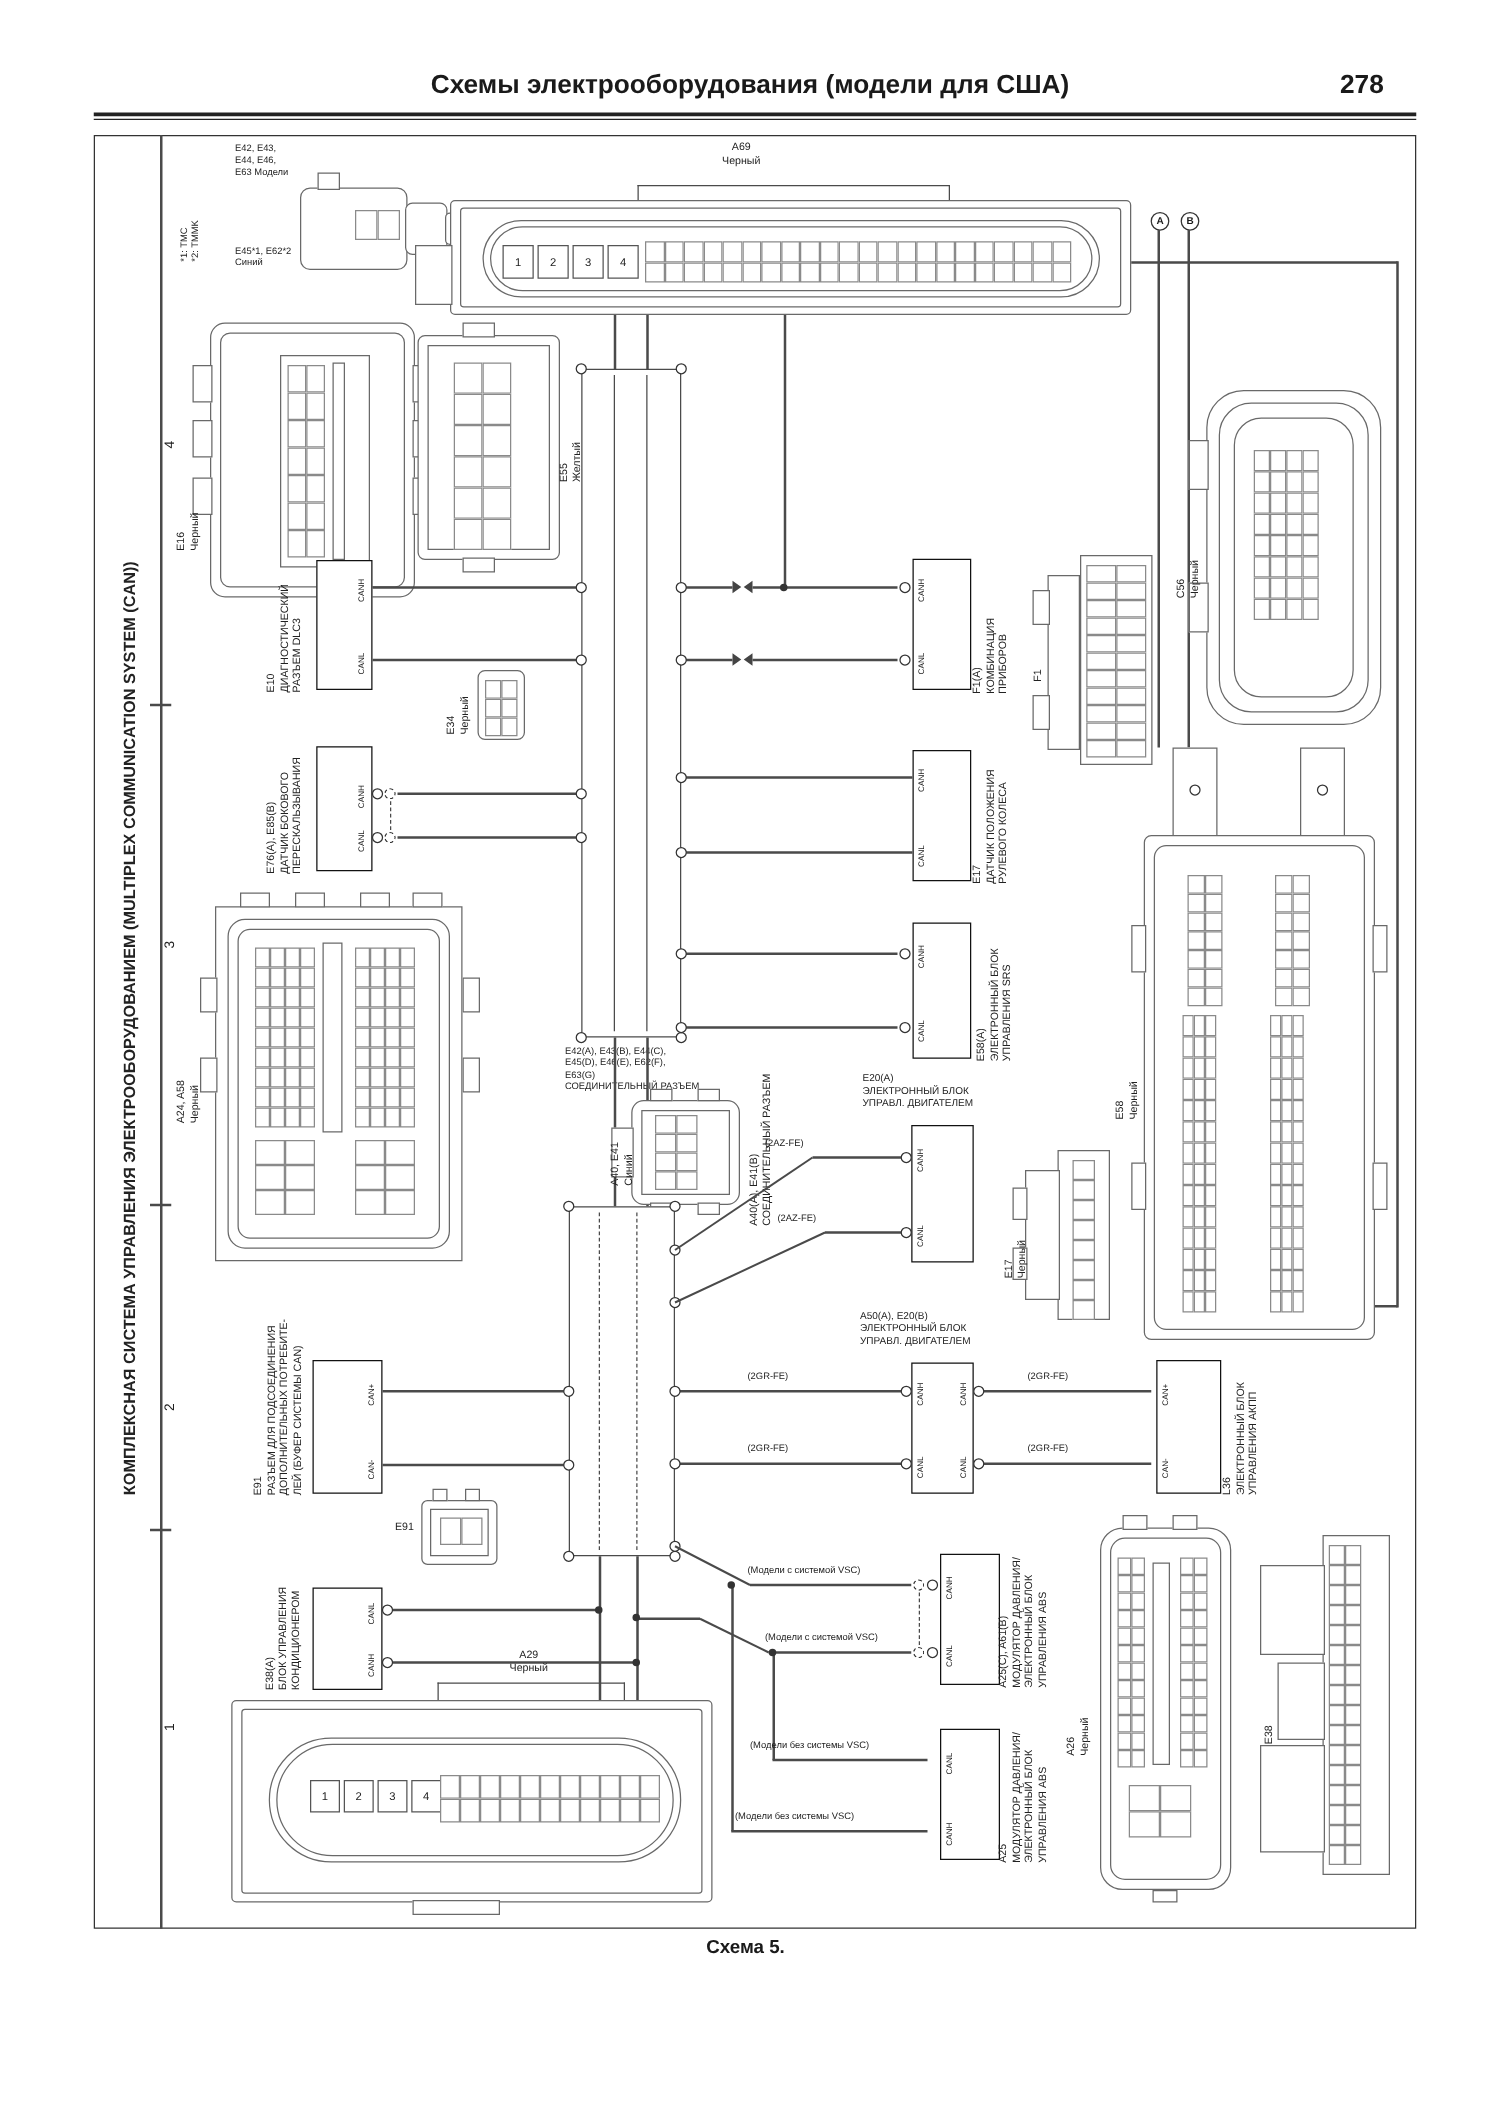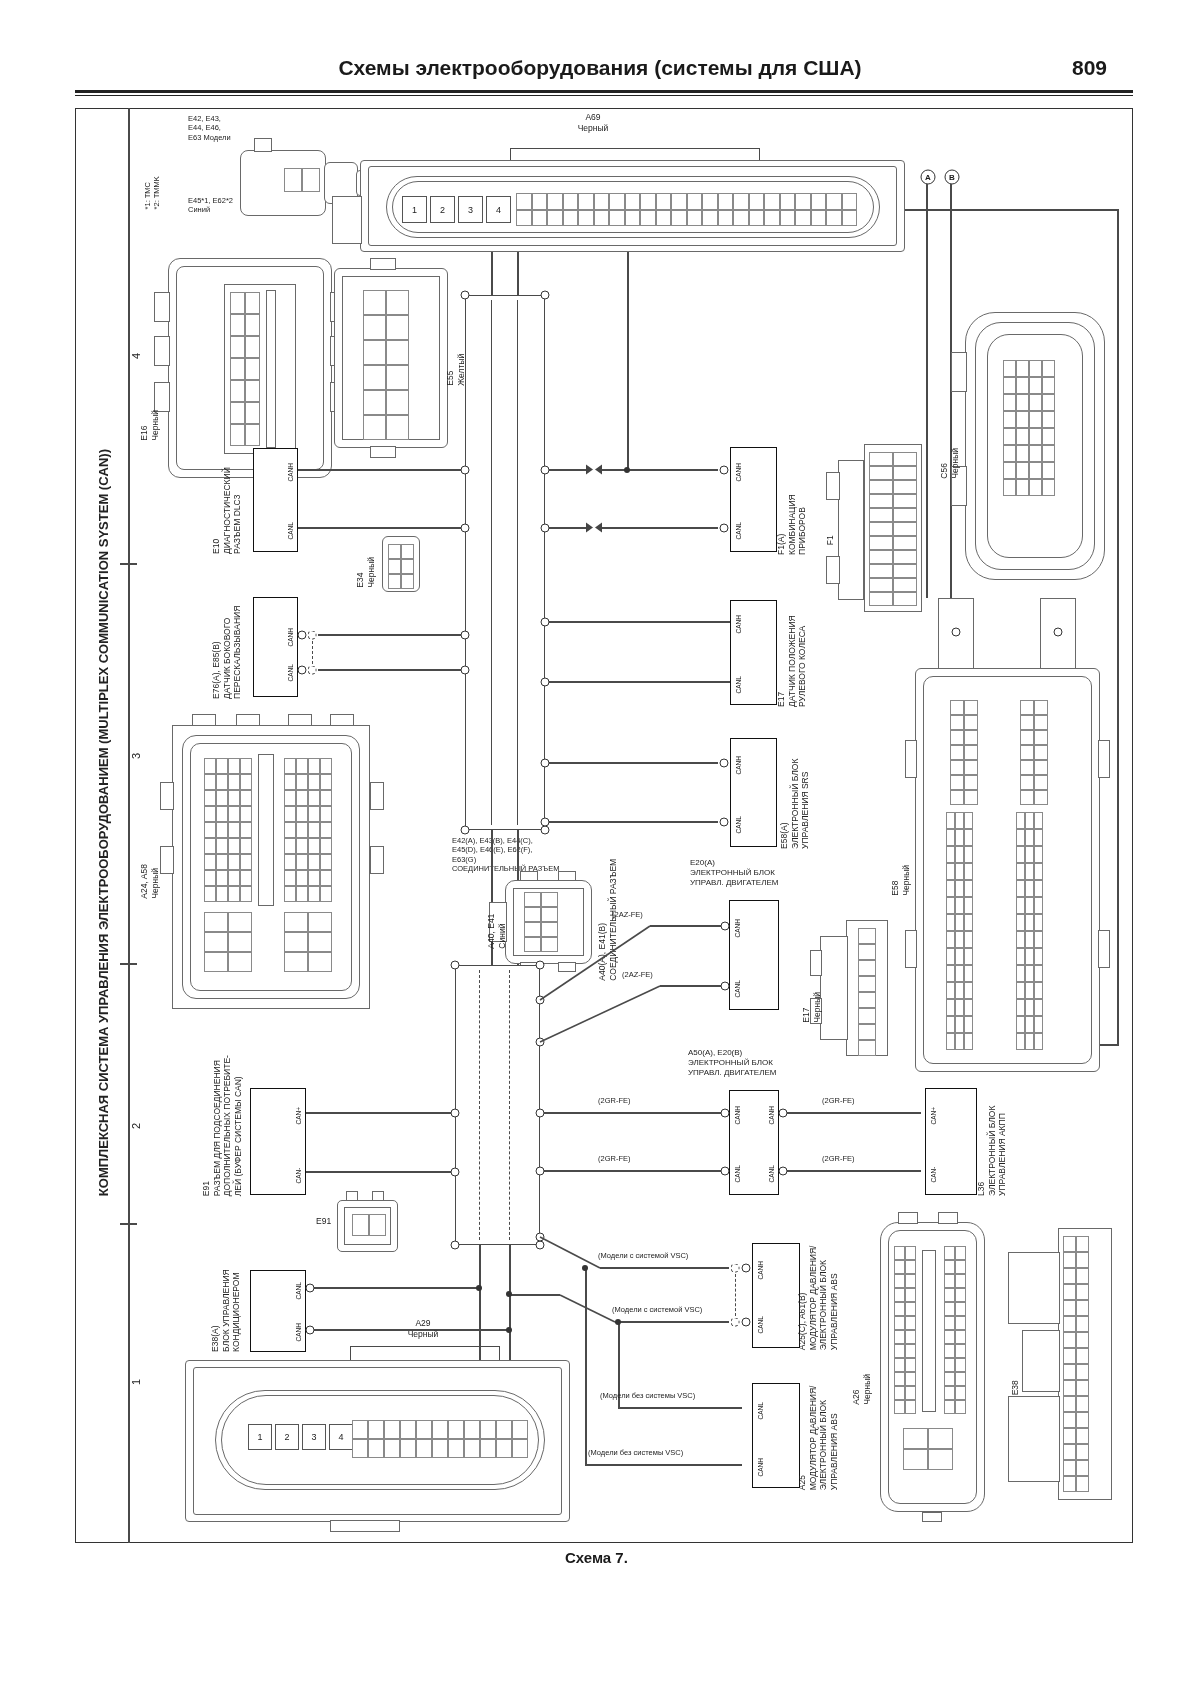--- a/index.html
+++ b/index.html
@@ -29,22 +29,22 @@
 #rule{position:absolute;left:75px;top:90px;width:1058px;height:6px;border-top:3px solid #222;border-bottom:1.2px solid #222}
 #frame{position:absolute;left:75px;top:108px;width:1058px;height:1435px;border:1.6px solid #333}
 #caption{position:absolute;left:565px;top:1549px;font-size:15px;font-weight:bold}
 svg.ov{position:absolute;left:0;top:0;pointer-events:none}
 </style>
 </head>
 <body>
 
 <div id="page">
 
-  <div id="title">Схемы электрооборудования (системы для США)</div>
-  <div id="pageno">809</div>
+  <div id="title">Схемы электрооборудования (модели для США)</div>
+  <div id="pageno">278</div>
   <div id="rule"></div>
 
   <div id="frame"></div>
   <div class="w" style="left:128px;top:108px;width:1.6px;height:1435px"></div>
   <div class="rlabel" style="left:104px;top:1188px;font-size:13px;font-weight:bold">КОМПЛЕКСНАЯ СИСТЕМА УПРАВЛЕНИЯ ЭЛЕКТРООБОРУДОВАНИЕМ (MULTIPLEX COMMUNICATION SYSTEM (CAN))</div>
   <div class="rlabel" style="left:137px;top:352px;font-size:11px">4</div>
   <div class="rlabel" style="left:137px;top:752px;font-size:11px">3</div>
   <div class="rlabel" style="left:137px;top:1122px;font-size:11px">2</div>
   <div class="rlabel" style="left:137px;top:1378px;font-size:11px">1</div>
   <div class="w" style="left:120px;top:563px;width:17px;height:2px"></div>
@@ -974,14 +974,14 @@
     <div>E38</div>
   </div>
 
   <svg class="ov" width="1200" height="1697" viewBox="0 0 1200 1697">
     <line x1="650" y1="926" x2="540" y2="1000" stroke="#4a4a4a" stroke-width="1.6"></line>
     <line x1="660" y1="986" x2="540" y2="1042" stroke="#4a4a4a" stroke-width="1.6"></line>
     <line x1="600" y1="1268" x2="540" y2="1237" stroke="#4a4a4a" stroke-width="1.6"></line>
     <line x1="615" y1="1322" x2="560" y2="1295" stroke="#4a4a4a" stroke-width="1.6"></line>
   </svg>
 
-  <div id="caption">Схема 7.</div>
+  <div id="caption">Схема 5.</div>
 </div>
 
 </body></html>

